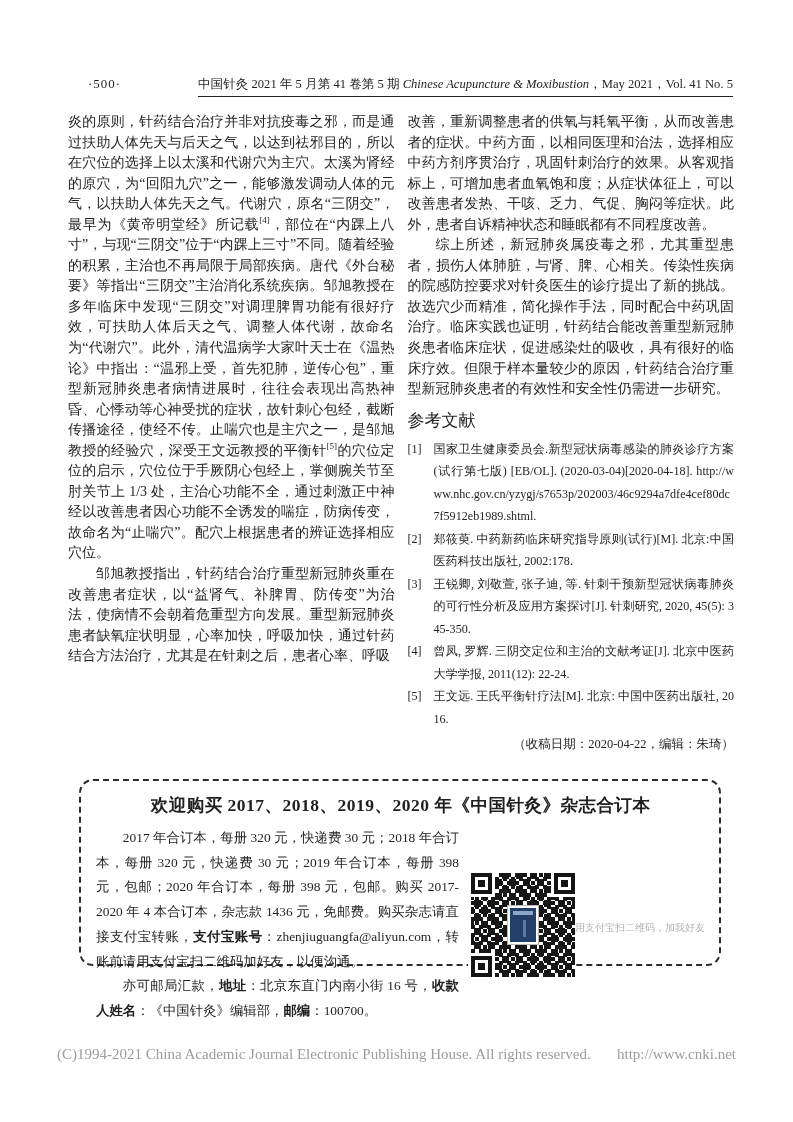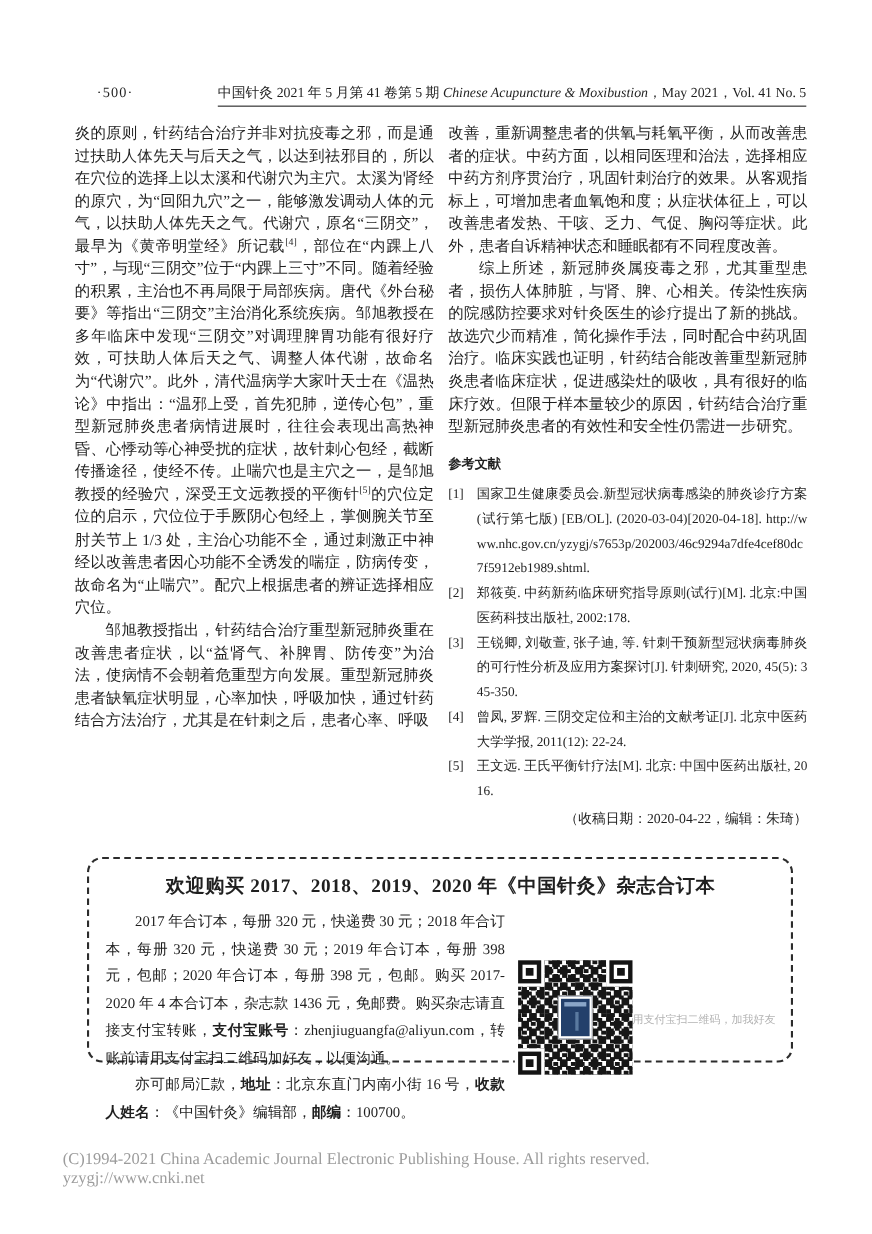--- a/index.html
+++ b/index.html
@@ -32,21 +32,21 @@
   
   .columns {
     position: absolute; top: 112px; left: 68px; width: 666px;
     display: flex; gap: 13px;
   }
   .col { width: 326.5px; font-size: 14px; line-height: 20.55px; text-align: justify; }
   .col p { margin: 0; }
   .p-indent { text-indent: 2em; }
   sup.cite { font-size: 9px; line-height: 0; vertical-align: super; }
 
-  .refs-heading { font-weight: bold; font-size: 12px; margin: 11px 0 7px 0; line-height: 20px; }
+  .refs-heading { font-weight: normal; font-size: 17px; margin: 11px 0 7px 0; line-height: 20px; }
   .ref { display: flex; font-size: 12.1px; line-height: 22.5px; }
   .ref-num { flex: 0 0 26px; }
   .ref-text { flex: 1; text-align: justify; word-break: break-all; }
   .received { text-align: right; font-size: 12.5px; margin-top: 4px; line-height: 20px; }
 
   
   .ad-box {
     position: absolute; left: 79px; top: 779px; width: 642px; height: 187px;
     border: 2px dashed #2c2c2c; border-radius: 14px;
     padding: 12px 14px 8px 15px;
@@ -95,21 +95,21 @@
     background: #5a7aa0;
   }
   .qr-caption {
     margin-top: 7px; font-size: 10px; color: #b3b3b3; white-space: nowrap; line-height: 12px;
   }
 
   
   .footer {
     position: absolute; left: 57px; right: 57px; top: 1046px;
     display: flex; justify-content: space-between;
-    color: #9c9c9c; font-size: 15px; flex-direction: column;
+    color: #9c9c9c; font-size: 15px;
   }
 </style>
 </head>
 <body>
 
 <div class="page">
 
   <div class="header">
     <span class="page-num">·500·</span>
     <span class="journal-line">
@@ -169,16 +169,16 @@
           <div class="finder bl"></div>
           <div class="qr-cover"></div>
         </div>
         <div class="qr-caption">用支付宝扫二维码，加我好友</div>
       </div>
     </div>
   </div>
 
   <div class="footer">
     <span>(C)1994-2021 China Academic Journal Electronic Publishing House. All rights reserved.</span>
-    <span>yzygj://www.cnki.net</span>
+    <span>http://www.cnki.net</span>
   </div>
 
 </div>
 
 </body></html>

